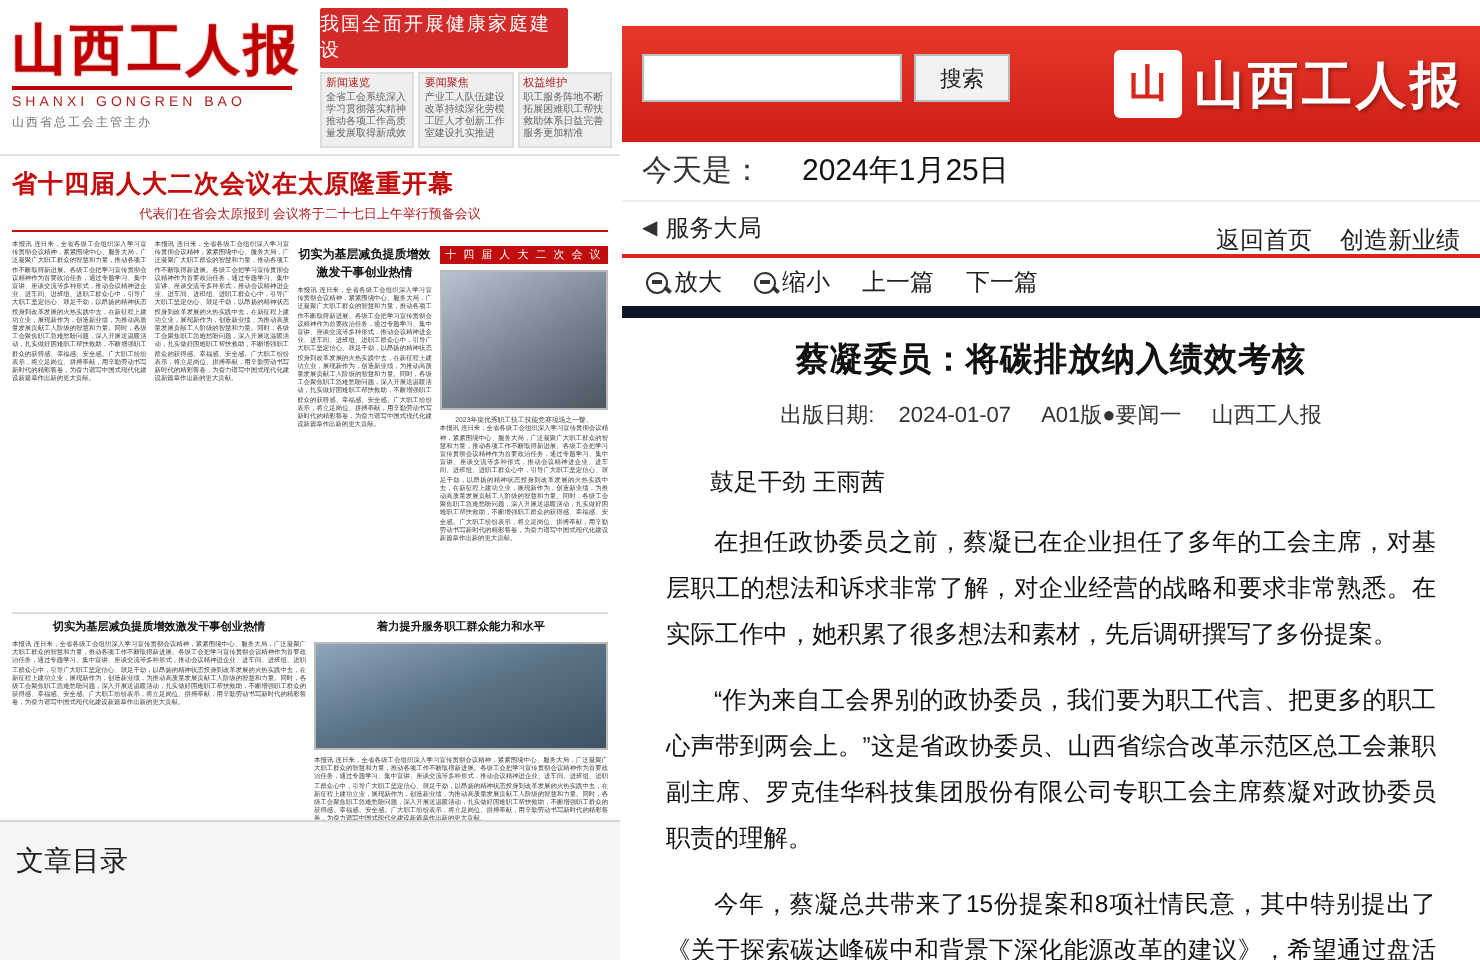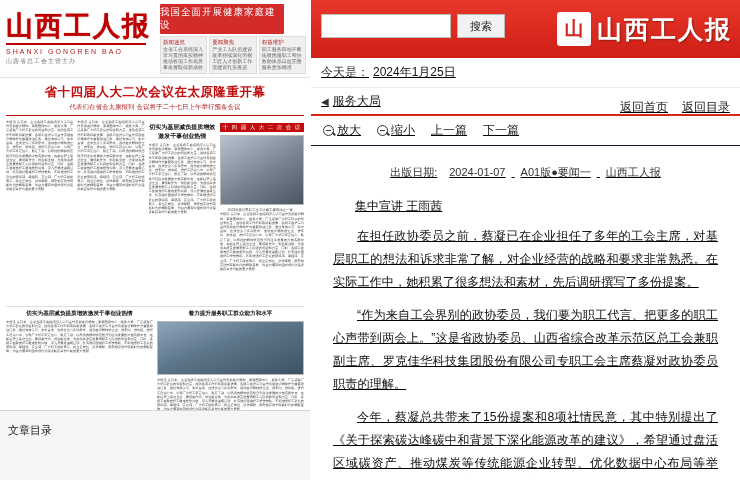--- a/index.html
+++ b/index.html
@@ -54,21 +54,21 @@
     font-size: 5px; color: #666; padding: 2px; line-height: 6px;
     overflow: hidden;
   }
   .mast-cell .mc-t { color:#b52020; font-size:5.5px; display:block; margin-bottom:1px;}
 
   .paper {
     position: absolute; left: 0; top: 78px; width: 310px; height: 332px;
     background: #fff; padding: 4px 6px; overflow: hidden;
   }
   .head-red {
-    text-align: center; color: #c10d0d; font-weight: bold;
+    text-align: left; color: #c10d0d; font-weight: bold;
     font-size: 12.5px; font-family: "DejaVu Serif", serif;
     letter-spacing: 0.5px; margin: 2px 0 2px;
   }
   .head-sub {
     text-align: center; color: #b02020; font-size: 6.5px; margin-bottom: 3px;
   }
   .rule-red { height: 1px; background: #c10d0d; margin: 2px 0 4px; }
 
   .cols { display: flex; gap: 4px; height: 182px; }
   .col { flex: 1; overflow: hidden; }
@@ -110,25 +110,25 @@
   }
   .readbar {
     height: 30px; display:flex; align-items:center; padding: 0 8px;
     border-bottom: 1px solid #e0e0e0; font-size: 11px; color:#222;
   }
   .readbar .cur { color: #222; }
   .readbar .navs { margin-left: auto; display:flex; gap: 12px; }
   .readbar .navs span { color:#333; cursor:pointer; }
   .catalog {
     height: 39px; display: flex; align-items: center; padding: 0 8px;
-    font-size: 11px; color: #222; text-align: right;
+    font-size: 14px; color: #222; text-align: right;
   }
 
   
-  .right { position: absolute; left: 311px; top: 0; width: 429px; height: 368px; background:#fff;text-decoration:underline; }
+  .right { position: absolute; left: 311px; top: 13px; width: 429px; height: 368px; background:#fff; }
 
   .topbar {
     position: relative; height: 58px; width: 429px;
     background: linear-gradient(#e8372a,#cf1f16);
     overflow: hidden;
   }
   .brand {
     position: absolute; right: 8px; top: 6px; height: 46px;
     display:flex; align-items:center; gap: 6px;
   }
@@ -153,37 +153,37 @@
     font-family: "Liberation Sans", sans-serif;
   }
   .search-btn {
     height: 24px; width: 48px; margin-left: 6px;
     background: #f2f2f2; border: 1px solid #b9b9b9; font-size: 11px;
     color:#222; cursor: pointer; font-family: "Liberation Sans", sans-serif;
   }
 
   .daterow {
     height: 30px; background:#fff; display:flex; align-items:center;
-    padding: 0 10px; font-size: 12px; color:#222; border-bottom:1px solid #eee;
+    padding: 0 10px; font-size: 15px; color:#222; border-bottom:1px solid #eee;
   }
   .daterow .lbl { color:#333; }
-  .daterow .val { color:#111; margin-left: 4px; }
+  .daterow .val { color:#111; margin-left: 20px; }
 
   .backrow {
     height: 28px; background:#fff; display:flex; align-items:center;
     padding: 0 10px; font-size: 12px; color:#222;
     border-bottom: 2px solid #d9251c;
   }
   .backrow .arrow { color:#333; margin-right: 4px; font-size: 10px; }
   .backrow .right-links { margin-left:auto; display:flex; gap: 14px; margin-top: 12px; }
   .backrow .right-links span { cursor: pointer; color:#222; }
 
   .toolbar {
     height: 30px; display:flex; align-items:center; gap: 16px;
-    padding: 0 12px; border-bottom: 1px solid #0f172a; font-size: 12px; color:#222;
+    padding: 0 12px; border-bottom: 6px solid #0f172a; font-size: 12px; color:#222;
     background:#fff;
   }
   .tool { display:flex; align-items:center; gap:3px; cursor:pointer; }
   .mag { width: 11px; height: 11px; border:1.6px solid #333; border-radius:50%; position:relative; display:inline-block;}
   .mag::after{ content:""; position:absolute; width:4px; height:1.6px; background:#333; transform:rotate(45deg); right:-3px; bottom:0px;}
   .mag.minus::before{content:""; position:absolute; left:1.5px; top:3.5px; width:5px; height:1.5px; background:#333;}
   .mag.plus::before{content:""; position:absolute; left:1.5px; top:3.5px; width:5px; height:1.5px; background:#333;}
   .mag.plus::after{ content:""; position:absolute; width:4px; height:1.6px; background:#333; transform:rotate(45deg); right:-3px; bottom:0px;}
 
   .article { padding: 10px 22px 0; }
@@ -293,21 +293,21 @@
     <div class="daterow">
       <span class="lbl">今天是：</span>
       <span class="val">2024年1月25日</span>
     </div>
 
     <div class="backrow">
       <span class="arrow">◀</span>
       <span>服务大局</span>
       <span class="right-links">
         <span>返回首页</span>
-        <span>返回目录</span>
+        <span>创造新业绩</span>
       </span>
     </div>
 
     <div class="toolbar">
       <span class="tool">
         <span class="mag plus"></span>
         <span>放大</span>
       </span>
       <span class="tool">
         <span class="mag minus"></span>
@@ -315,26 +315,27 @@
       </span>
       <span class="tool">
         <span>上一篇</span>
       </span>
       <span class="tool">
         <span>下一篇</span>
       </span>
     </div>
 
     <div class="article">
+      <div class="art-title">蔡凝委员：将碳排放纳入绩效考核</div>
       <div class="art-meta">
         <span>出版日期:</span><span>2024-01-07</span>
         <span>A01版●要闻一</span>
         <span>山西工人报</span>
       </div>
-      <div class="art-author">集中宣讲 王雨茜</div>
+      <div class="art-author">鼓足干劲 王雨茜</div>
       <div class="art-body">
         <p>在担任政协委员之前，蔡凝已在企业担任了多年的工会主席，对基层职工的想法和诉求非常了解，对企业经营的战略和要求非常熟悉。在实际工作中，她积累了很多想法和素材，先后调研撰写了多份提案。</p>
         <p>“作为来自工会界别的政协委员，我们要为职工代言、把更多的职工心声带到两会上。”这是省政协委员、山西省综合改革示范区总工会兼职副主席、罗克佳华科技集团股份有限公司专职工会主席蔡凝对政协委员职责的理解。</p>
         <p>今年，蔡凝总共带来了15份提案和8项社情民意，其中特别提出了《关于探索碳达峰碳中和背景下深化能源改革的建议》，希望通过盘活区域碳资产、推动煤炭等传统能源企业转型、优化数据中心布局等举措，持续推进能源转型高效利用，实施碳达峰碳中和“山西行动”。对此，她提出积极参与国家碳交易、将碳交易作为能源结构转型的重要抓手，构建碳中和服务体系；推动煤炭等传统能源企业转型、将碳排放纳入绩效考核、强化资源配置管理；出台科技企业碳减排支持政策等具体建议。</p>
       </div>
     </div>
   </div>
 </div>
 
 </body></html>

